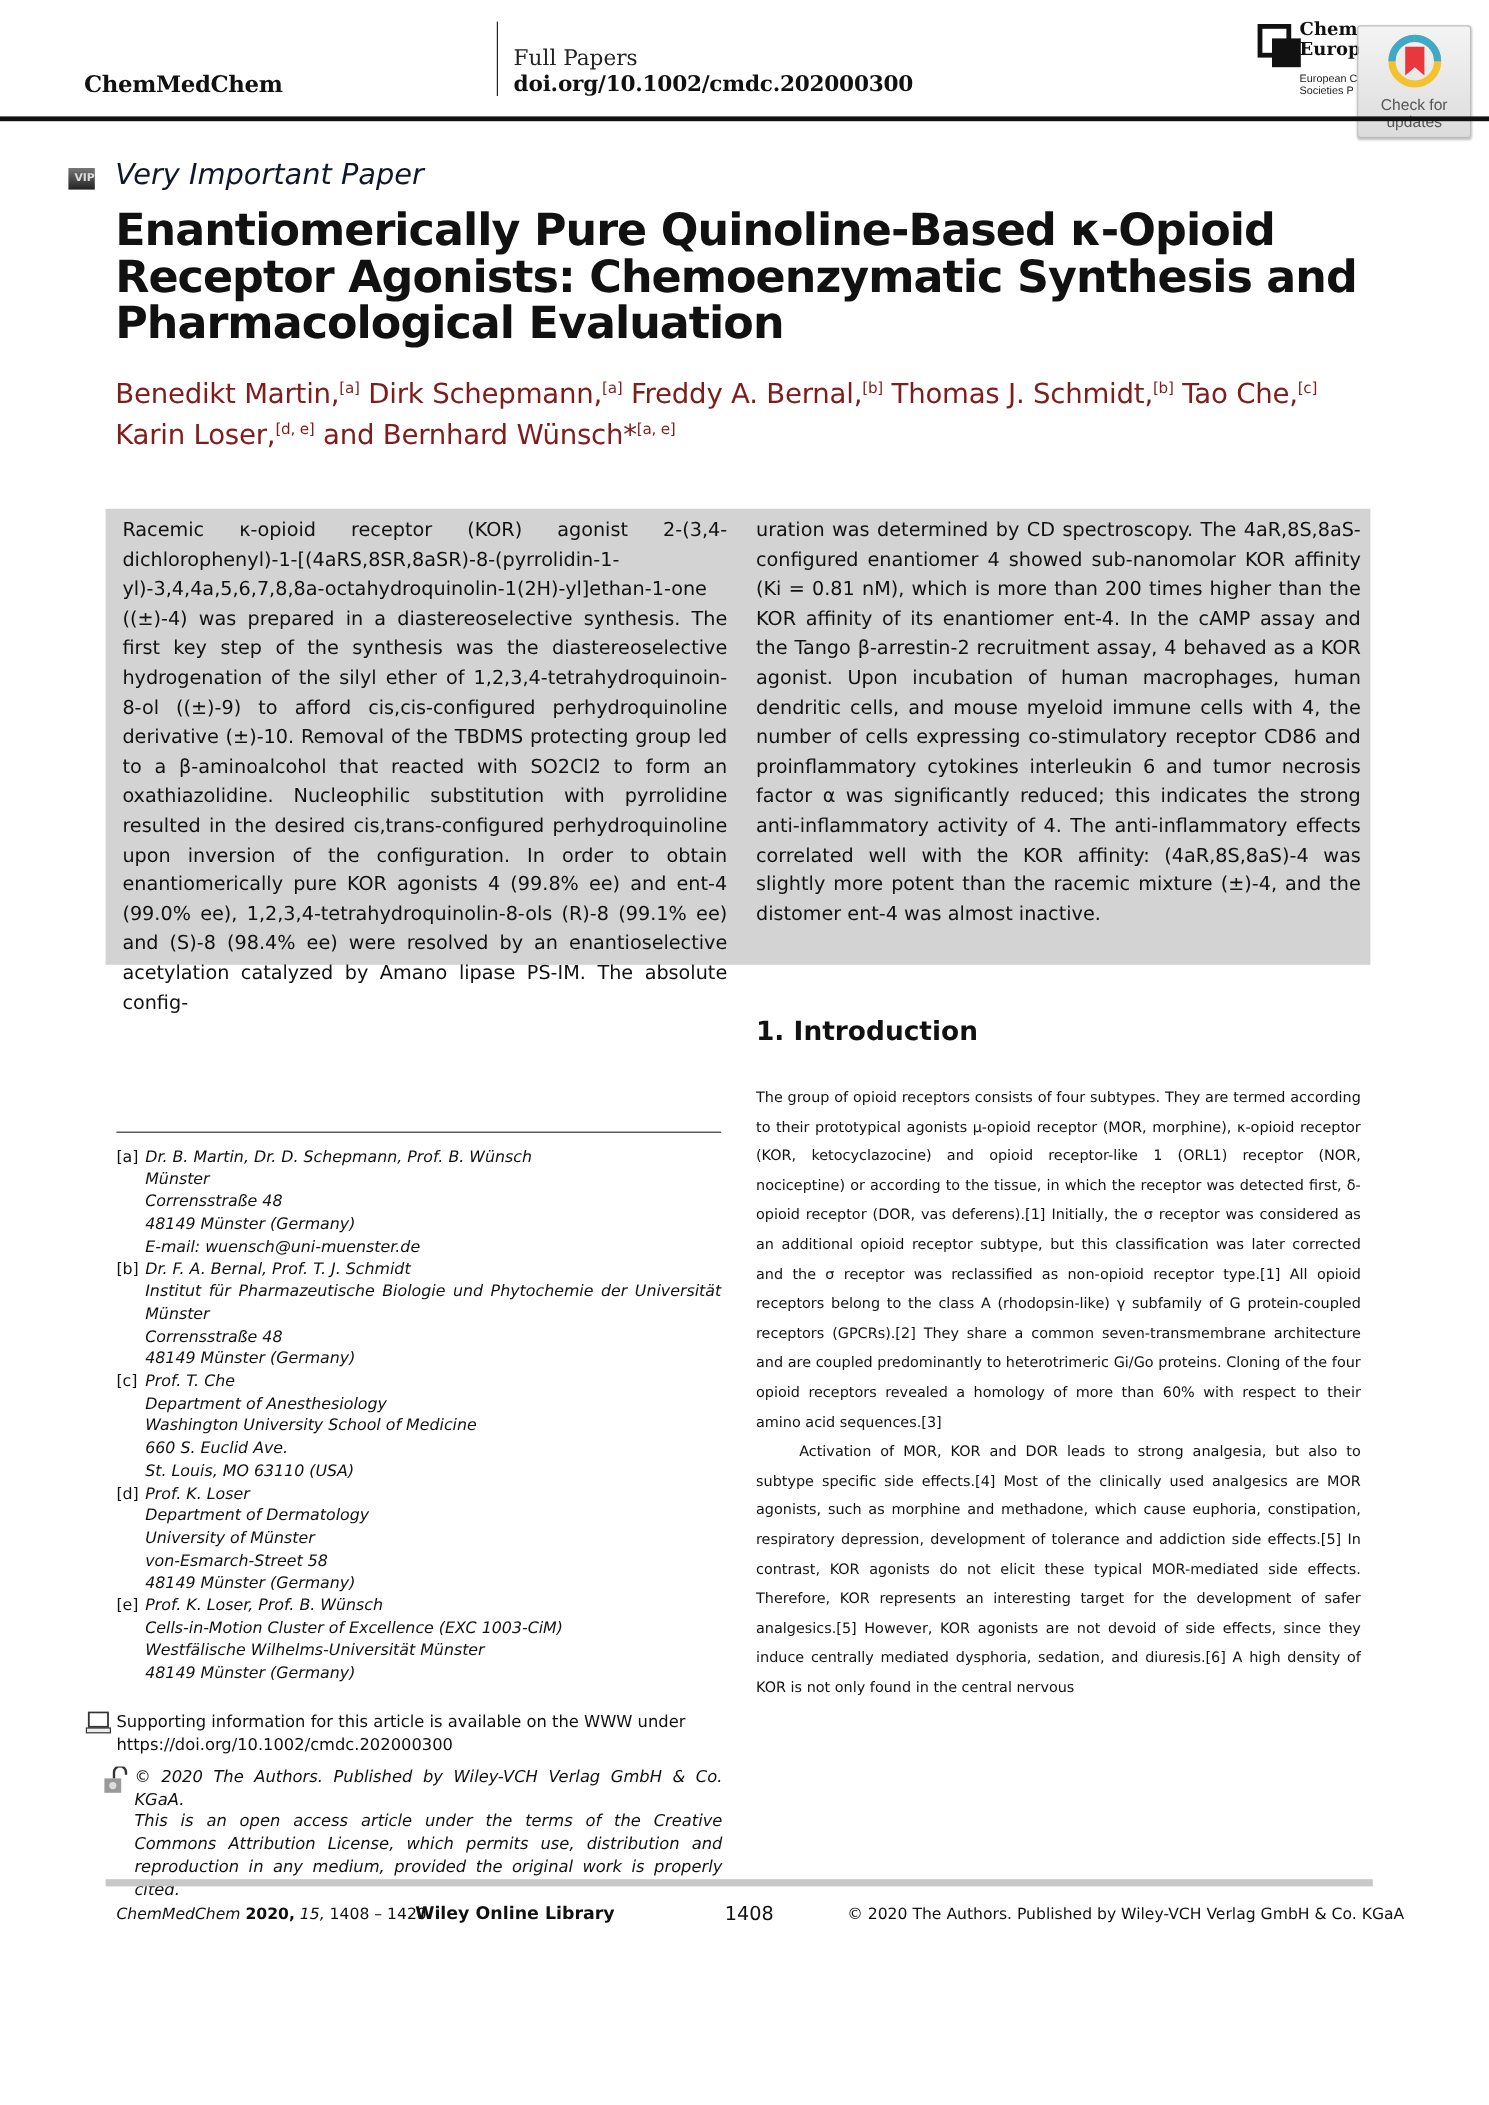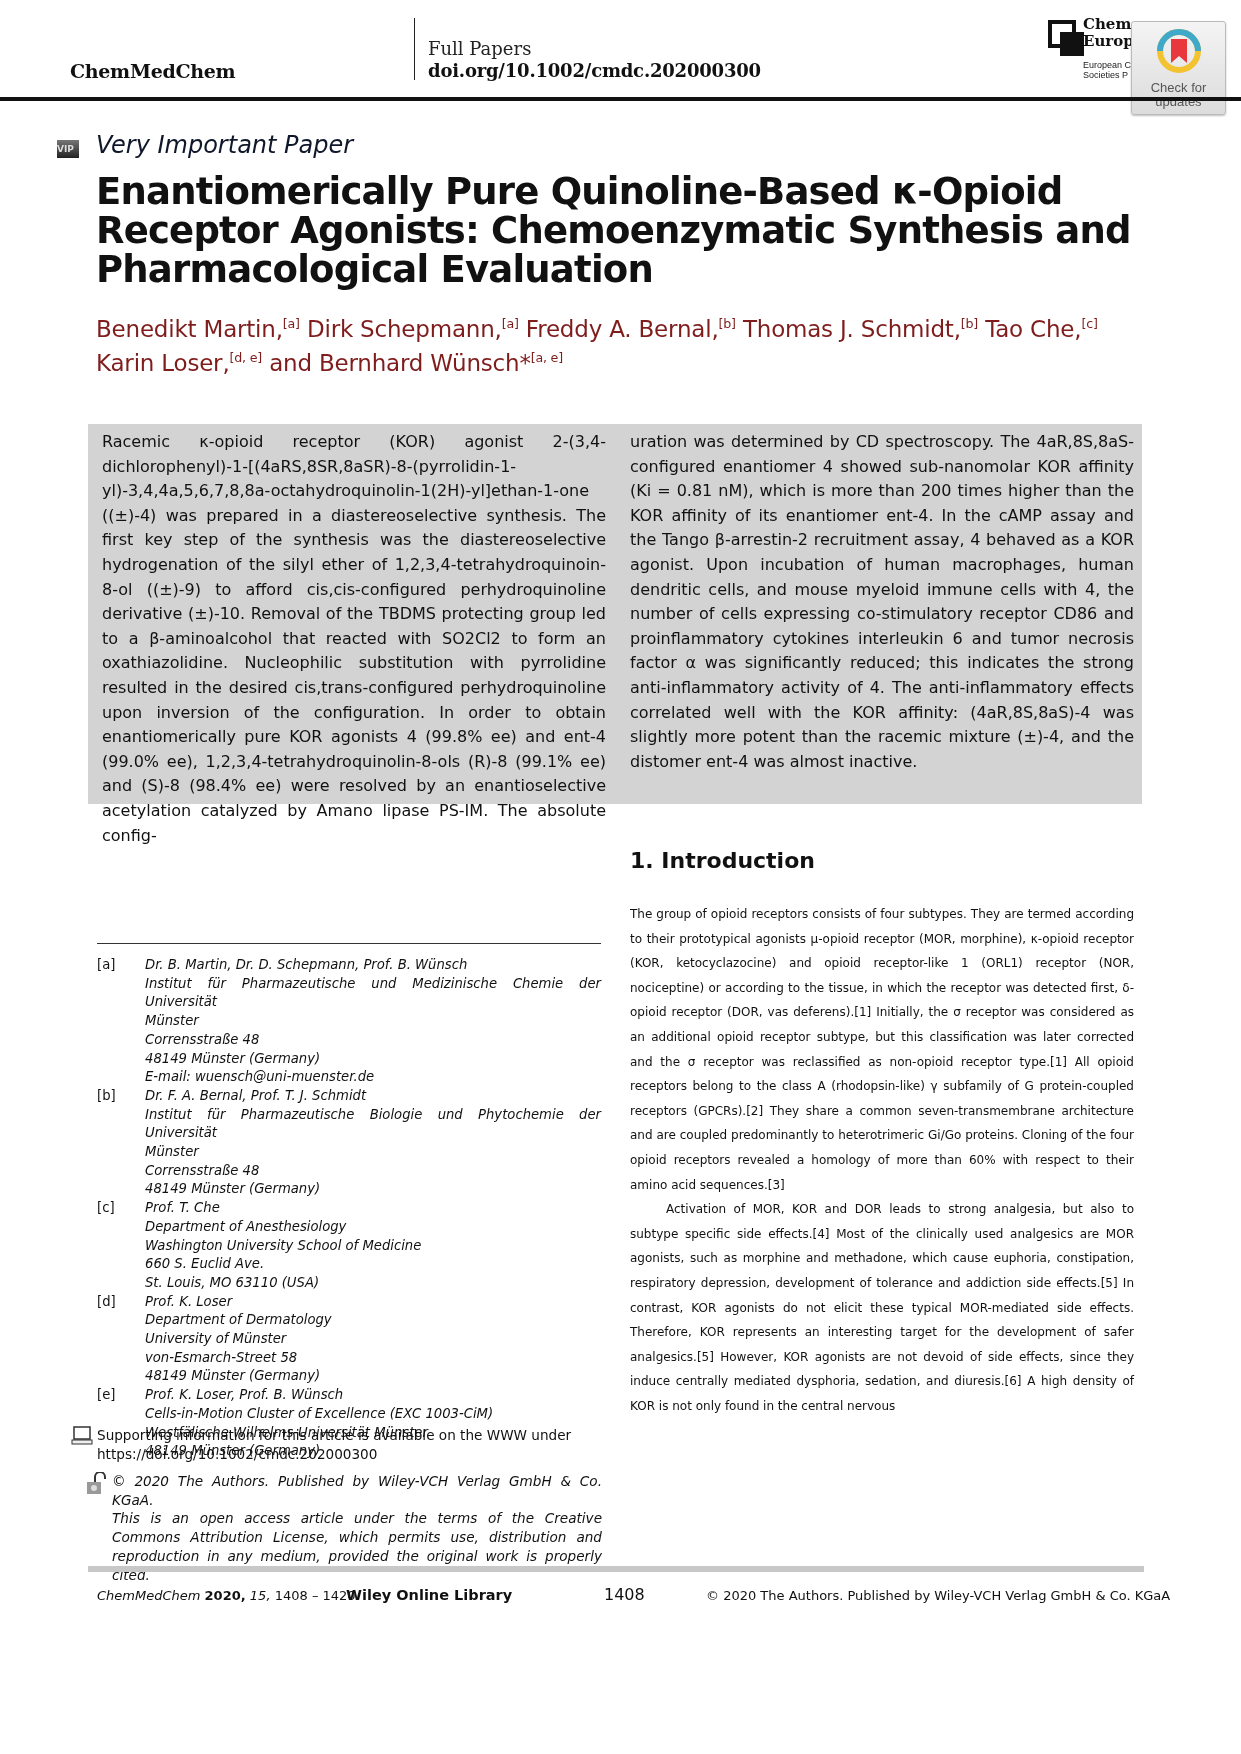--- a/index.html
+++ b/index.html
@@ -19,21 +19,21 @@
   .cheu-logo .sq1 { position:absolute; left:0; top:0; width:20px; height:20px; border:4px solid #111; background:#fff; }
   .cheu-logo .sq2 { position:absolute; left:12px; top:12px; width:24px; height:24px; background:#111; }
   .cheu-t1 { left:1083px; top:16px; font-size:15px; font-weight:bold; line-height:17px; }
   .cheu-t2 { left:1083px; top:60px; font-size:9px; line-height:10px; color:#222; }
 
   .cfu { left:1131px; top:21px; width:93px; height:92px; background:linear-gradient(#f4f4f4,#dcdcdc); border:1px solid #bbb; border-radius:3px; box-shadow:0 1px 2px rgba(0,0,0,.25); text-align:center; }
   .cfu svg { margin-top:5px; }
   .cfu-label { font-size:13px; line-height:14px; color:#555; margin-top:2px; }
 
   
-  .vip-icon { left:57px; top:140px; width:22px; height:18px; background:linear-gradient(#777,#222); color:#ddd; font-size:9px; line-height:18px; text-align:left; font-weight:bold; }
+  .vip-icon { left:57px; top:140px; width:22px; height:18px; background:linear-gradient(#777,#222); color:#ddd; font-size:9px; line-height:18px; text-align:right; font-weight:bold; }
   .vip-text { left:96px; top:131px; font-size:24px; font-style:italic; color:#0f172a; }
 
   
   .title { left:96px; top:172px; width:1080px; font-size:37px; font-weight:bold; line-height:39px; letter-spacing:-0.8px; }
   .authors { left:96px; top:312px; width:1100px; font-size:23px; line-height:34px; color:#7f1d1d; letter-spacing:-0.2px; }
   sup { font-size:0.55em; line-height:0; vertical-align:super; }
 
   
   .abstract { left:88px; top:424px; width:1054px; height:380px; background:#d3d3d3; }
   .abs-col { position:absolute; top:6px; width:504px; font-size:16px; line-height:24.6px; text-align:justify; color:#111; }
@@ -44,21 +44,21 @@
   .intro-heading { left:630px; top:848px; font-size:22px; font-weight:bold; }
   .body-col { left:630px; top:902px; width:504px; font-size:12px; line-height:24.6px; text-align:justify; color:#111; }
   .body-col p { margin:0; }
   .body-col p.indent { text-indent:36px; }
 
   
   .aff-rule { left:97px; top:943px; width:504px; height:1px; background:#333; }
   .aff { left:97px; top:956px; width:504px; font-size:13.2px; line-height:18.7px; font-style:italic; color:#111; }
   .aff .row { display:flex; }
   .aff .tag { width:24px; font-style:normal; flex:none; }
-  .aff .lines { flex:1;margin-left:24px; }
+  .aff .lines { flex:1; }
   .aff .line { text-align:justify; text-align-last:left; }
   .aff .line.just { text-align-last:justify; }
 
   .si { left:71px; top:1426px; width:516px; font-size:13.6px; line-height:18.7px; display:flex; }
   .si-icon { width:26px; flex:none; }
   .oa { left:86px; top:1472px; width:516px; font-size:13.6px; line-height:18.7px; font-style:italic; display:flex; }
 
   
   .foot-bar { left:88px; top:1566px; width:1056px; height:6px; background:#c8c8c8; }
   .foot-cite { left:97px; top:1588px; font-size:13px; }
@@ -127,21 +127,20 @@
   <p>The group of opioid receptors consists of four subtypes. They are termed according to their prototypical agonists μ-opioid receptor (MOR, morphine), κ-opioid receptor (KOR, ketocyclazocine) and opioid receptor-like 1 (ORL1) receptor (NOR, nociceptine) or according to the tissue, in which the receptor was detected first, δ-opioid receptor (DOR, vas deferens).[1] Initially, the σ receptor was considered as an additional opioid receptor subtype, but this classification was later corrected and the σ receptor was reclassified as non-opioid receptor type.[1] All opioid receptors belong to the class A (rhodopsin-like) γ subfamily of G protein-coupled receptors (GPCRs).[2] They share a common seven-transmembrane architecture and are coupled predominantly to heterotrimeric Gi/Go proteins. Cloning of the four opioid receptors revealed a homology of more than 60% with respect to their amino acid sequences.[3]</p>
   <p class="indent">Activation of MOR, KOR and DOR leads to strong analgesia, but also to subtype specific side effects.[4] Most of the clinically used analgesics are MOR agonists, such as morphine and methadone, which cause euphoria, constipation, respiratory depression, development of tolerance and addiction side effects.[5] In contrast, KOR agonists do not elicit these typical MOR-mediated side effects. Therefore, KOR represents an interesting target for the development of safer analgesics.[5] However, KOR agonists are not devoid of side effects, since they induce centrally mediated dysphoria, sedation, and diuresis.[6] A high density of KOR is not only found in the central nervous</p>
 </div>
 
 <div class="abs aff-rule"></div>
 <div class="abs aff">
   <div class="row">
     <span class="tag">[a]</span>
     <div class="lines">
       <div class="line">Dr. B. Martin, Dr. D. Schepmann, Prof. B. Wünsch</div>
-      <div class="line just">Institut für Pharmazeutische und Medizinische Chemie der Universität</div>
       <div class="line">Münster</div>
       <div class="line">Corrensstraße 48</div>
       <div class="line">48149 Münster (Germany)</div>
       <div class="line">E-mail: wuensch@uni-muenster.de</div>
     </div>
   </div>
   <div class="row">
     <span class="tag">[b]</span>
     <div class="lines">
       <div class="line">Dr. F. A. Bernal, Prof. T. J. Schmidt</div>

